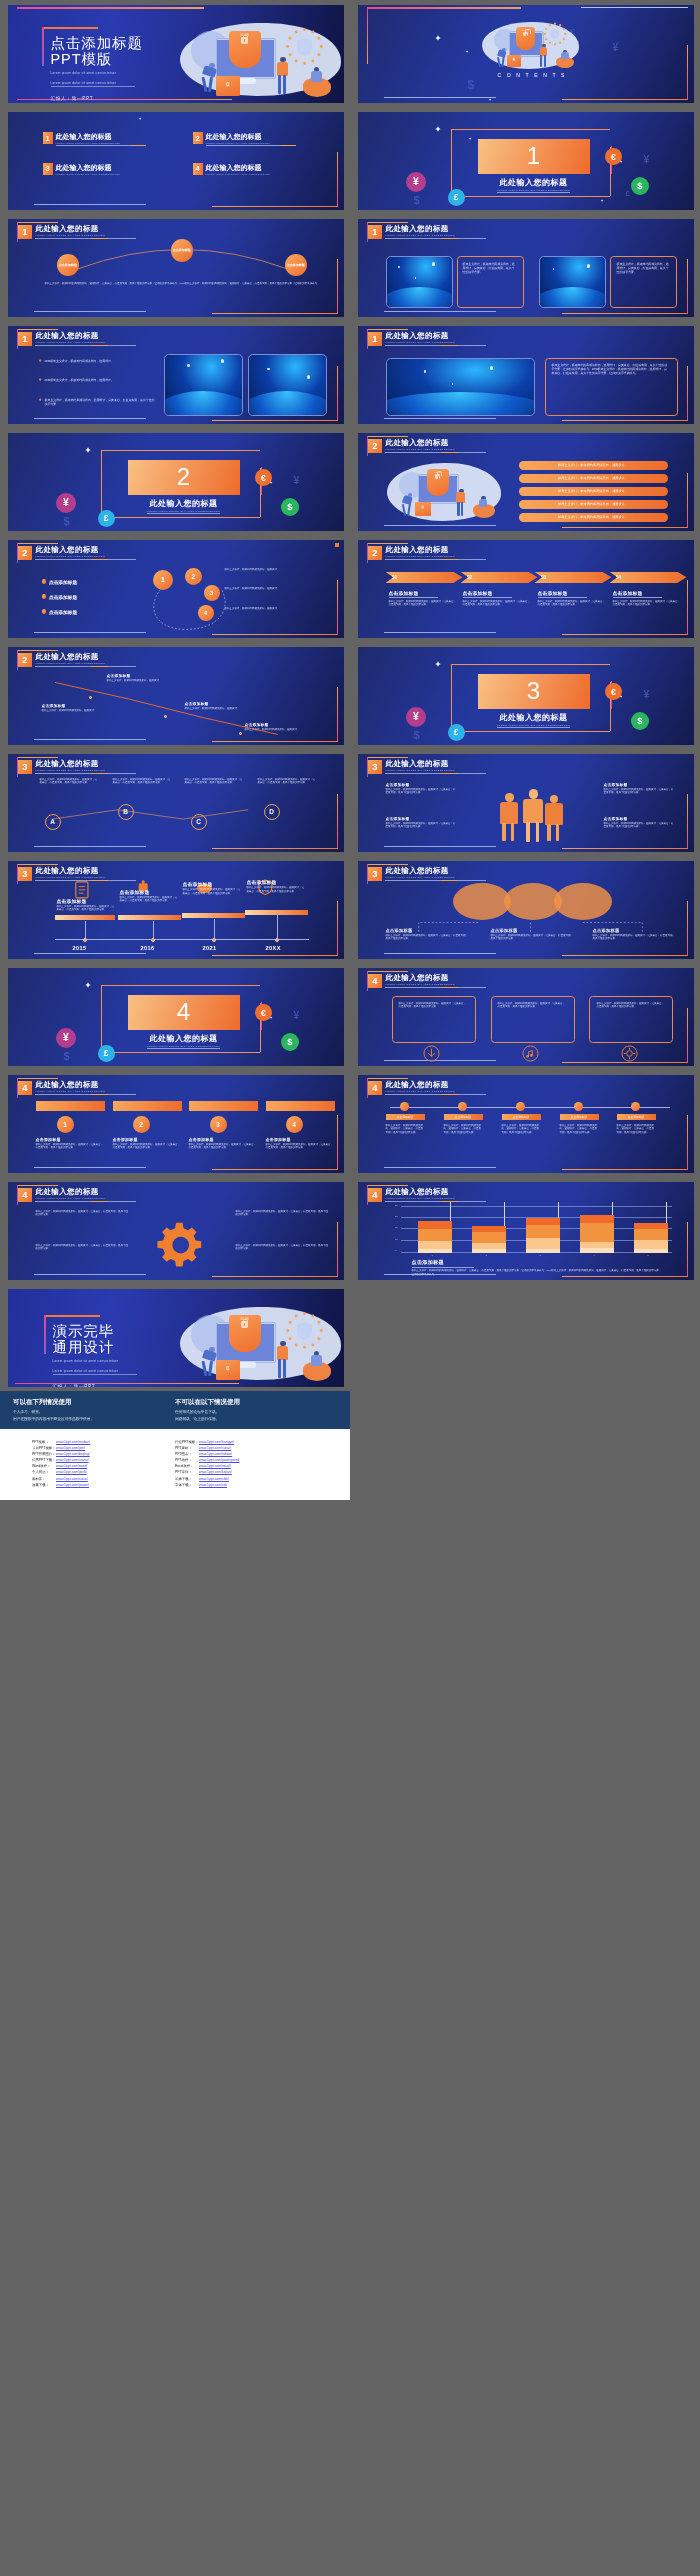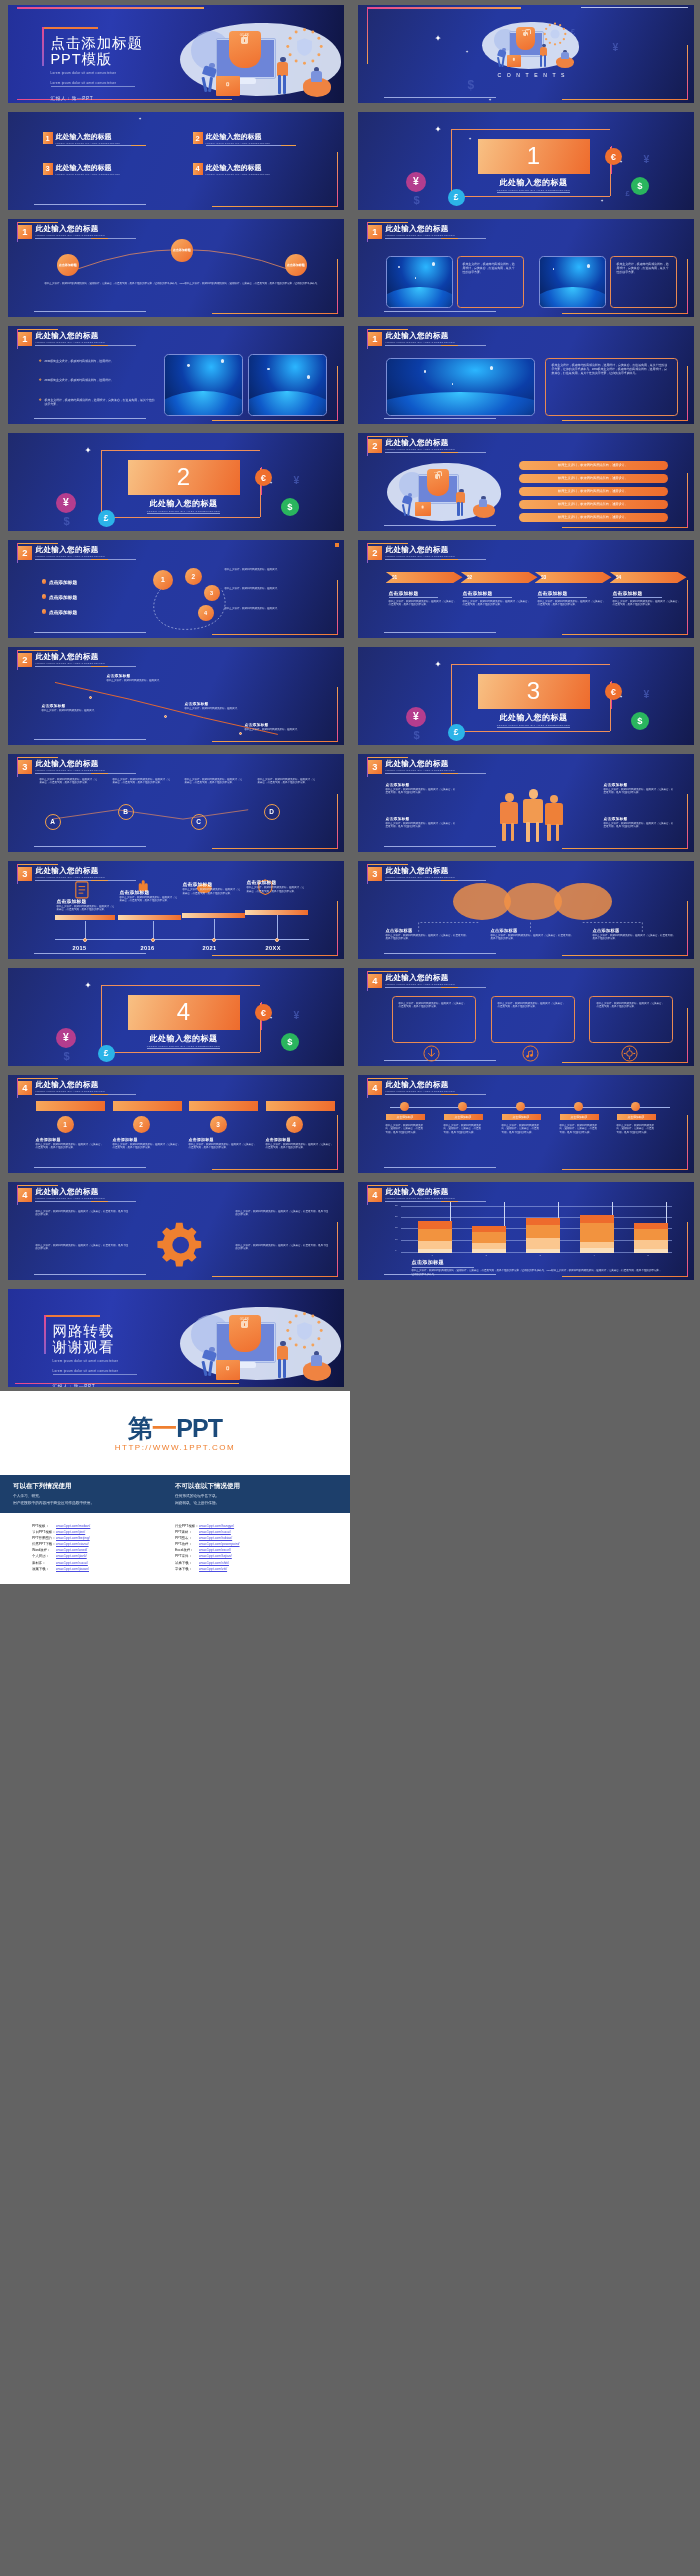--- a/index.html
+++ b/index.html
@@ -1299,38 +1299,32 @@
         <div class="person" style="left:136px;top:49px;width:28px;height:30px;">
           <div class="beanbag" style="left:0;top:11.2px;width:28px;height:18.7px;"></div>
           <div class="p-head" style="left:11.2px;top:0;width:5.6px;height:5.6px;background:#3f4f8e;"></div>
           <div class="p-body" style="left:8.4px;top:4.7px;width:11.2px;height:10.3px;background:#7b93dc;"></div>
         </div>
       </div>
 
       <div class="cover-title" style="left:45px;top:34px;">
         <div class="bar-h"></div>
           <div class="bar-v"></div>
-        <h1>网路转载</h1>
-        <h1>谢谢观看</h1>
+        <h1>演示完毕</h1>
+        <h1>通用设计</h1>
         <div class="sub">Lorem ipsum dolor sit amet consectetuer</div>
         <div class="sub">Lorem ipsum dolor sit amet consectetuer</div>
         <div class="uline"></div>
         <div class="rep">汇报人：第一PPT</div>
       </div>
     </div>
   </div>
 </div>
 
 <div class="footer">
-  <div class="logo-wrap">
-    <div class="logo">
-      <span>第</span><span class="dash">一</span><span>PPT</span>
-    </div>
-    <div class="logo-url">HTTP://WWW.1PPT.COM</div>
-  </div>
 
   <div class="terms">
     <div class="col">
       <h4>可以在下列情况使用</h4>
       <p>个人学习、研究。</p>
       <p>用户在授权中的内容用于商业区可作品数中使用。</p>
     </div>
     <div class="col">
       <h4>不可以在以下情况使用</h4>
       <p>任何形式的论坛中售下载。</p>

